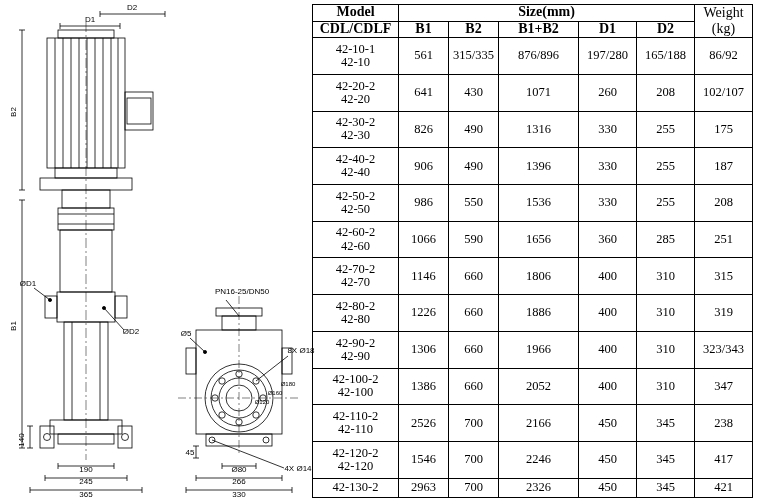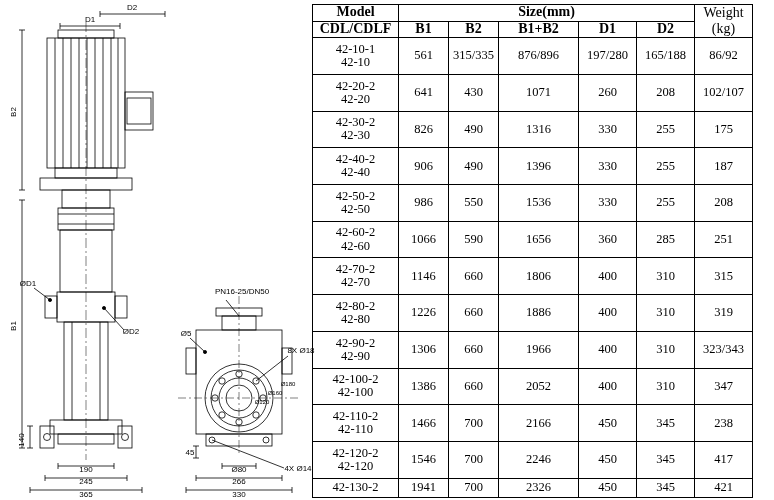--- a/index.html
+++ b/index.html
@@ -383,21 +383,21 @@
             <td>2052</td>
             <td>400</td>
             <td>310</td>
             <td>347</td>
           </tr>
           <tr>
             <td class="model-cell">
               <span class="m1">42-110-2</span>
               <span class="m2">42-110</span>
             </td>
-            <td>1466</td>
+            <td>2526</td>
             <td>700</td>
             <td>2166</td>
             <td>450</td>
             <td>345</td>
             <td>238</td>
           </tr>
           <tr>
             <td class="model-cell">
               <span class="m1">42-120-2</span>
               <span class="m2">42-120</span>
@@ -406,21 +406,21 @@
             <td>700</td>
             <td>2246</td>
             <td>450</td>
             <td>345</td>
             <td>417</td>
           </tr>
           <tr>
             <td class="model-cell">
               <span class="m1">42-130-2</span>
             </td>
-            <td>1941</td>
+            <td>2963</td>
             <td>700</td>
             <td>2326</td>
             <td>450</td>
             <td>345</td>
             <td>421</td>
           </tr>
         </tbody>
     </table>
   </div>
 

